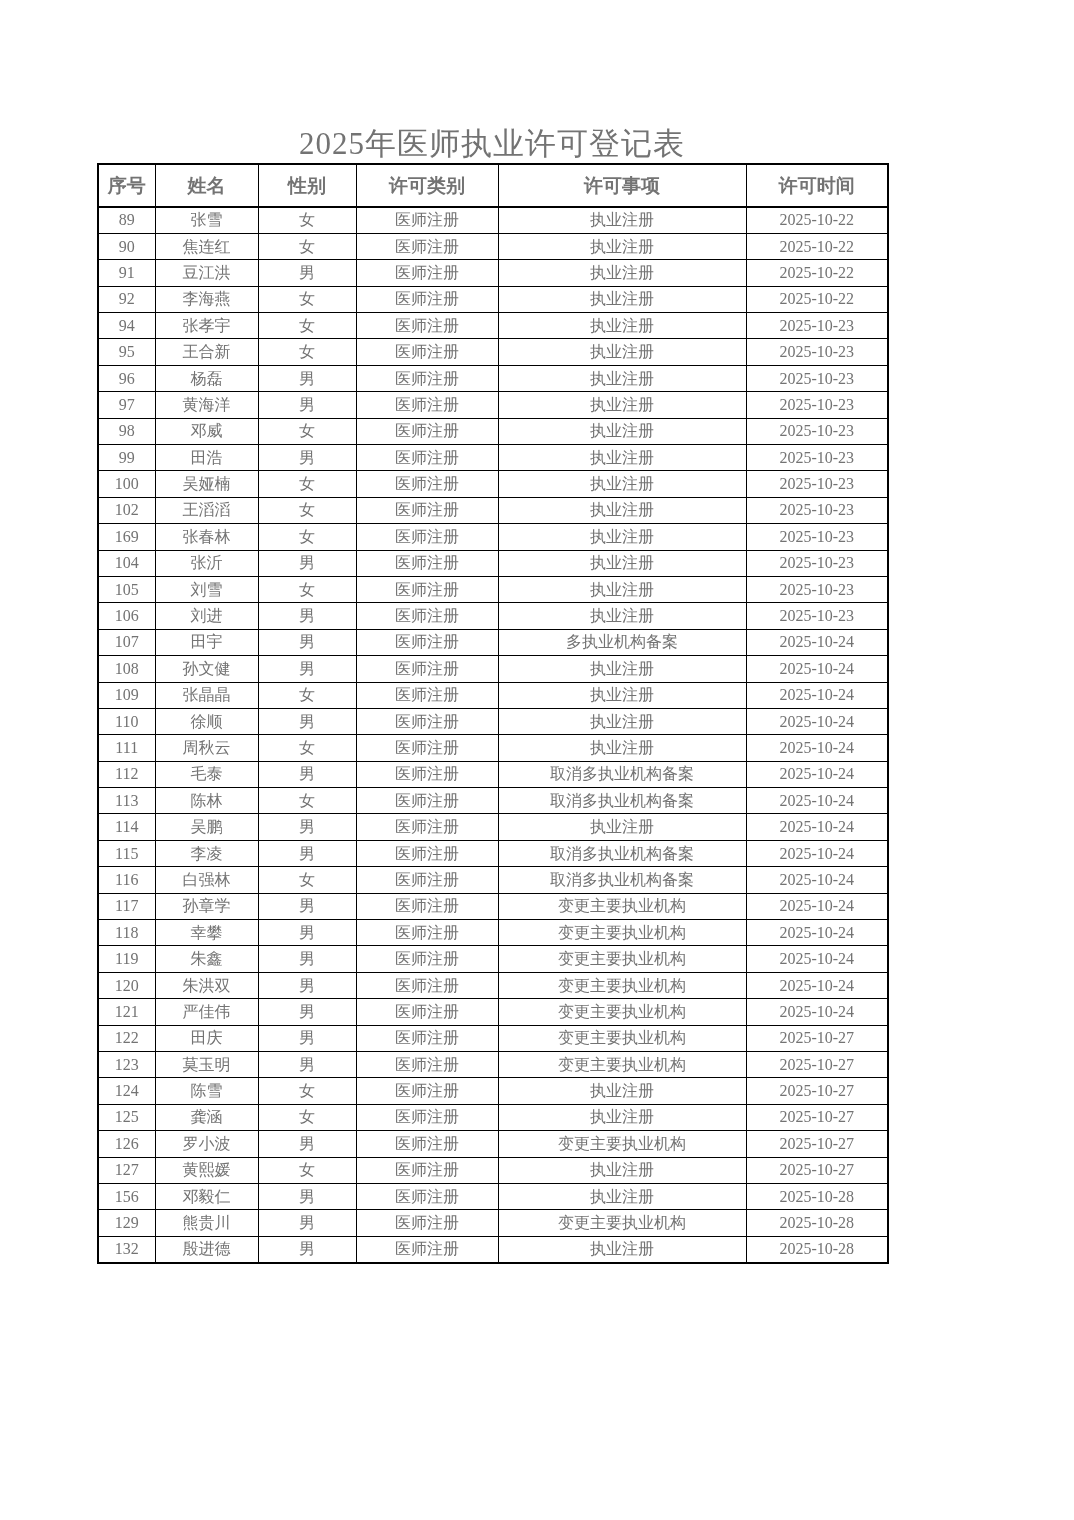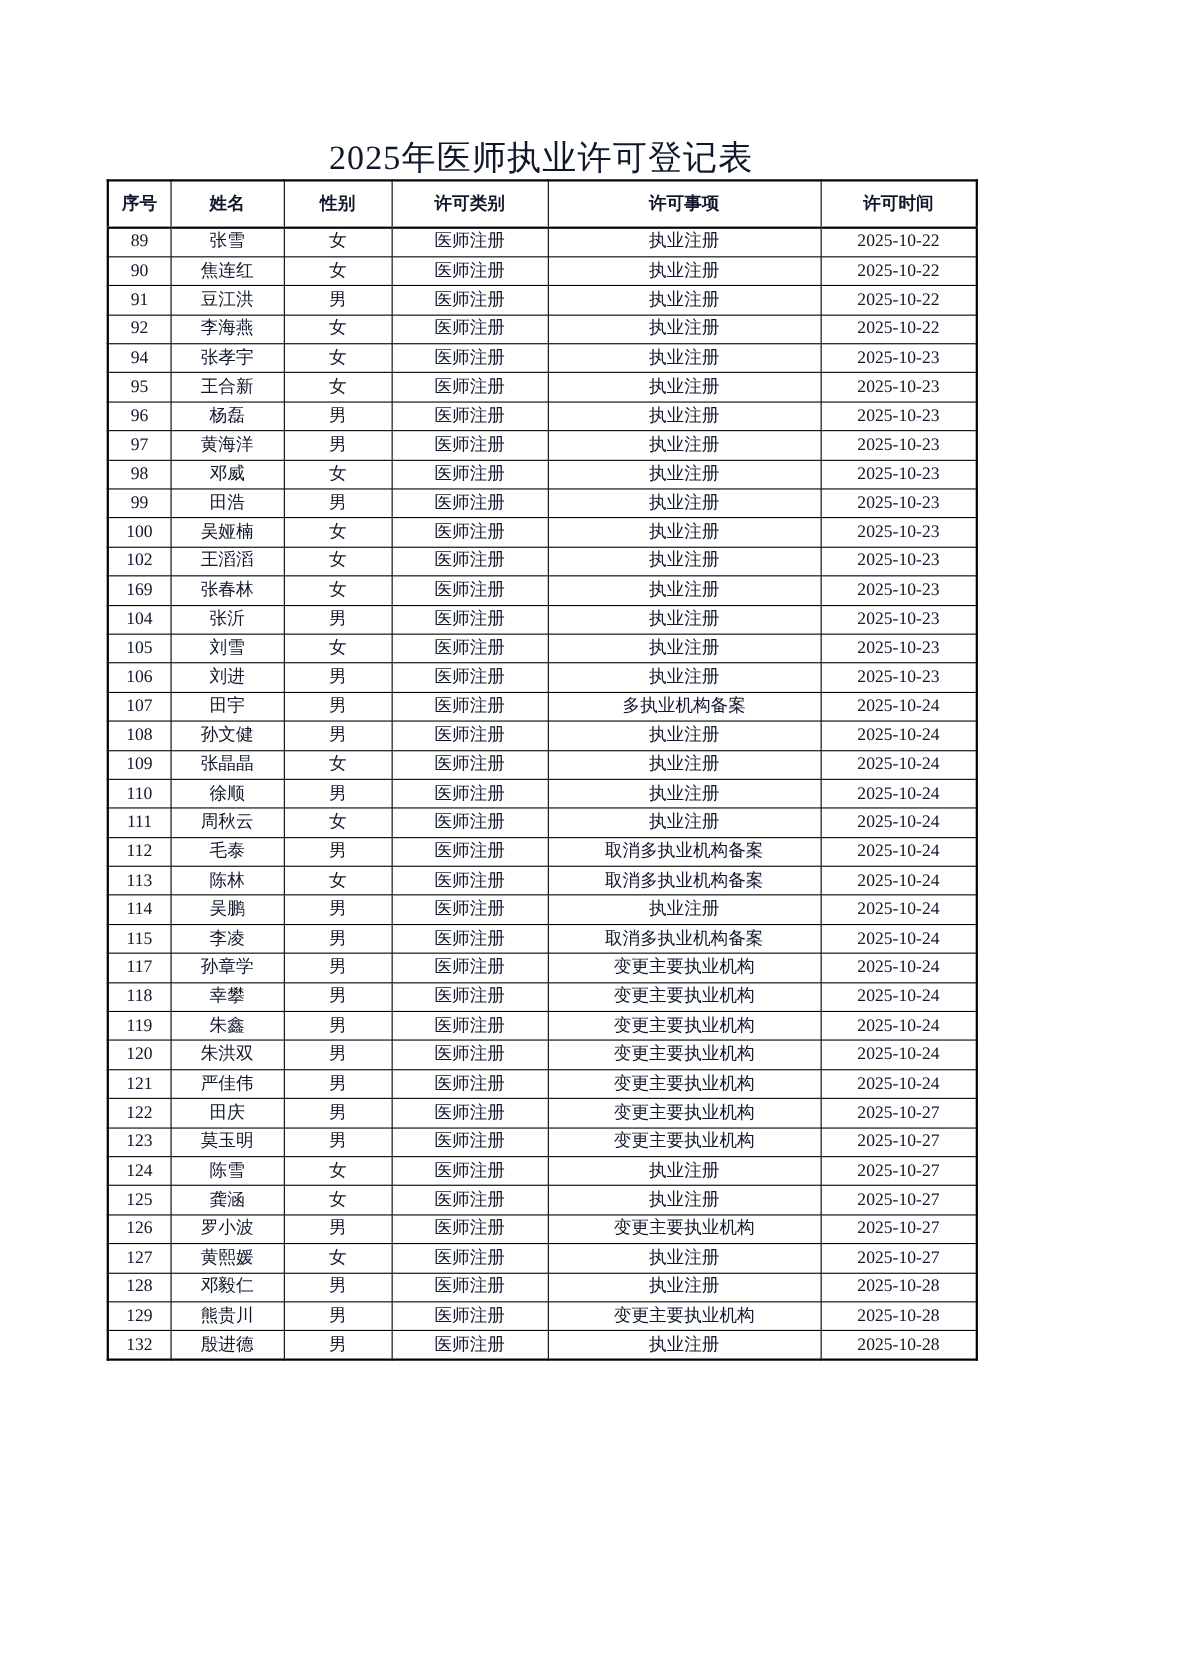--- a/index.html
+++ b/index.html
@@ -2,21 +2,21 @@
 <html lang="zh"><head>
 <meta charset="utf-8">
 <style>
   html, body { margin: 0; padding: 0; background: #ffffff; }
   .page {
     position: relative;
     width: 1074px;
     height: 1520px;
     background: #ffffff;
     font-family: "Liberation Serif", "DejaVu Serif", serif;
-    color: #0f172a;
+    color: #737373;
     overflow: hidden;
   }
   .doc-title {
     position: absolute;
     top: 124px;
     left: 97px;
     width: 790px;
     text-align: center;
     font-size: 31px;
     font-weight: normal;
@@ -37,21 +37,21 @@
   .license-table td {
     border: 1px solid #000000;
     text-align: center;
     vertical-align: middle;
     padding: 0;
     overflow: hidden;
     white-space: nowrap;
   }
   .license-table thead tr { height: 43px; }
   .license-table th {
-    font-size: 16px;
+    font-size: 19px;
     font-weight: bold;
     border-bottom-width: 2px;
   }
   .license-table tbody tr { height: 26.4px; }
   .license-table td {
     font-size: 16px;
     line-height: 1;
   }
   col.c-no   { width: 57px; }
   col.c-name { width: 103px; }
@@ -281,20 +281,28 @@
         </tr>
         <tr>
           <td>115</td>
           <td>李凌</td>
           <td>男</td>
           <td>医师注册</td>
           <td>取消多执业机构备案</td>
           <td>2025-10-24</td>
         </tr>
         <tr>
+          <td>116</td>
+          <td>白强林</td>
+          <td>女</td>
+          <td>医师注册</td>
+          <td>取消多执业机构备案</td>
+          <td>2025-10-24</td>
+        </tr>
+        <tr>
           <td>117</td>
           <td>孙章学</td>
           <td>男</td>
           <td>医师注册</td>
           <td>变更主要执业机构</td>
           <td>2025-10-24</td>
         </tr>
         <tr>
           <td>118</td>
           <td>幸攀</td>
@@ -369,21 +377,21 @@
         </tr>
         <tr>
           <td>127</td>
           <td>黄熙媛</td>
           <td>女</td>
           <td>医师注册</td>
           <td>执业注册</td>
           <td>2025-10-27</td>
         </tr>
         <tr>
-          <td>128</td>
+          <td>156</td>
           <td>邓毅仁</td>
           <td>男</td>
           <td>医师注册</td>
           <td>执业注册</td>
           <td>2025-10-28</td>
         </tr>
         <tr>
           <td>129</td>
           <td>熊贵川</td>
           <td>男</td>

